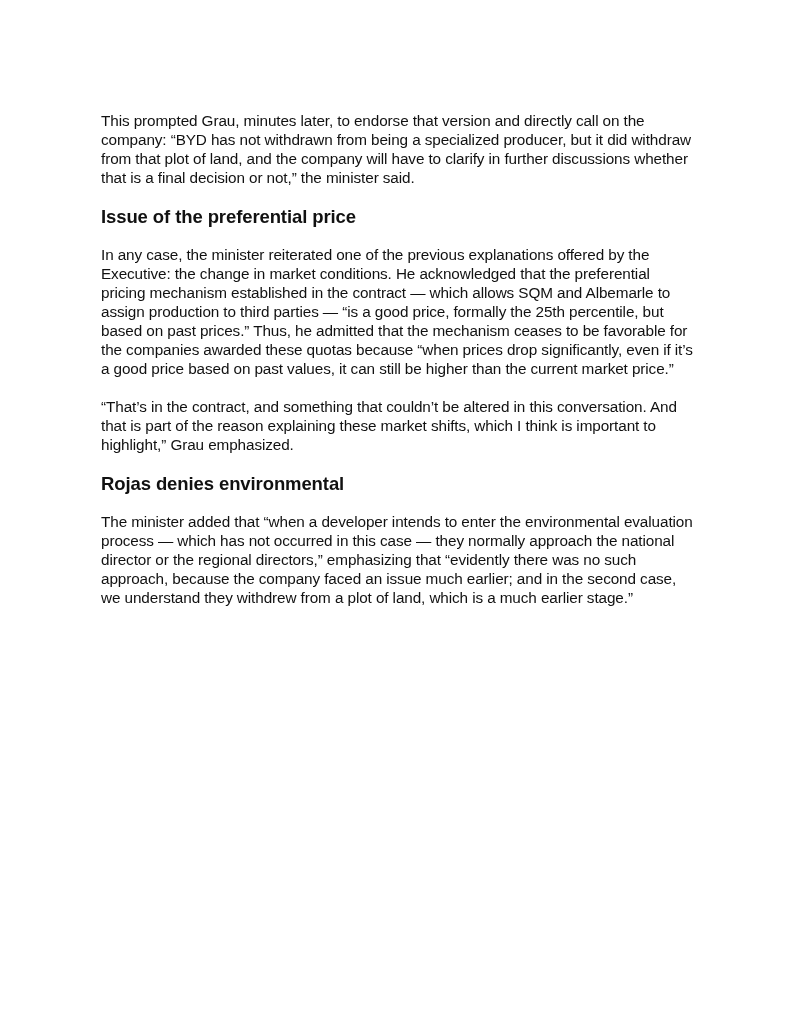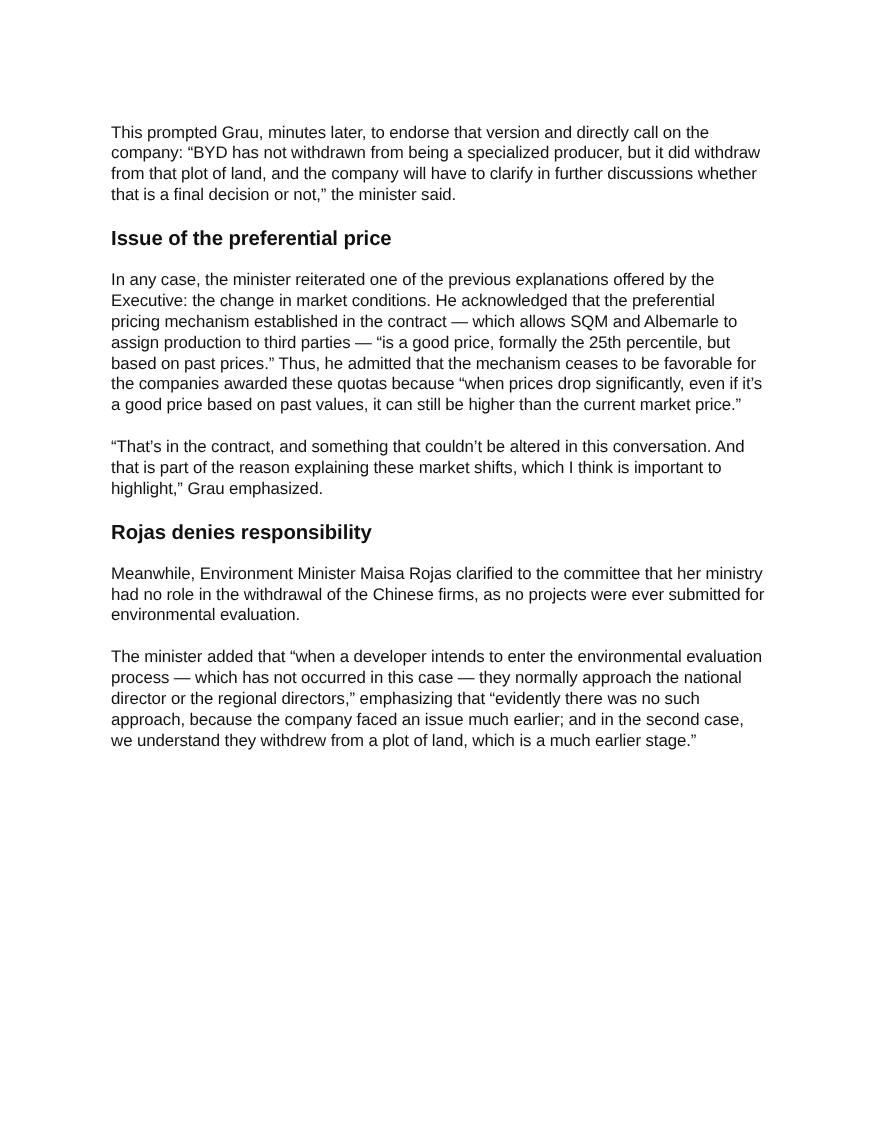--- a/index.html
+++ b/index.html
@@ -37,16 +37,15 @@
     .h-first { margin-top: 12px; }
   </style>
 </head>
 <body>
 
 <div class="page">
   <p>This prompted Grau, minutes later, to endorse that version and directly call on the company: “BYD has not withdrawn from being a specialized producer, but it did withdraw from that plot of land, and the company will have to clarify in further discussions whether that is a final decision or not,” the minister said.</p>
   <h2 class="h-first">Issue of the preferential price</h2>
   <p>In any case, the minister reiterated one of the previous explanations offered by the Executive: the change in market conditions. He acknowledged that the preferential pricing mechanism established in the contract — which allows SQM and Albemarle to assign production to third parties — “is a good price, formally the 25th percentile, but based on past prices.” Thus, he admitted that the mechanism ceases to be favorable for the companies awarded these quotas because “when prices drop significantly, even if it’s a good price based on past values, it can still be higher than the current market price.”</p>
   <p>“That’s in the contract, and something that couldn’t be altered in this conversation. And that is part of the reason explaining these market shifts, which I think is important to highlight,” Grau emphasized.</p>
-  <h2>Rojas denies responsibility</h2>
-  <p>Meanwhile, Environment Minister Maisa Rojas clarified to the committee that her ministry had no role in the withdrawal of the Chinese firms, as no projects were ever submitted for environmental evaluation.</p>
+  <h2>Rojas denies environmental</h2>
   <p>The minister added that “when a developer intends to enter the environmental evaluation process — which has not occurred in this case — they normally approach the national director or the regional directors,” emphasizing that “evidently there was no such approach, because the company faced an issue much earlier; and in the second case, we understand they withdrew from a plot of land, which is a much earlier stage.”</p>
 </div>
 
 </body></html>

